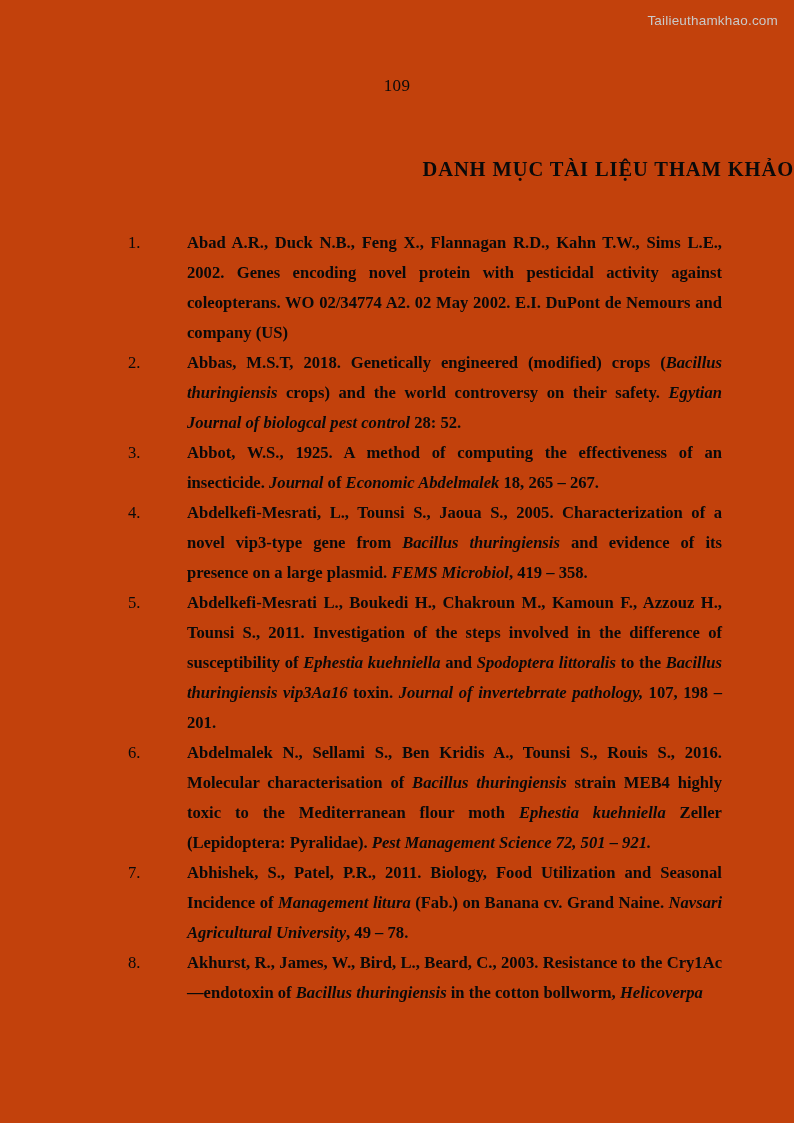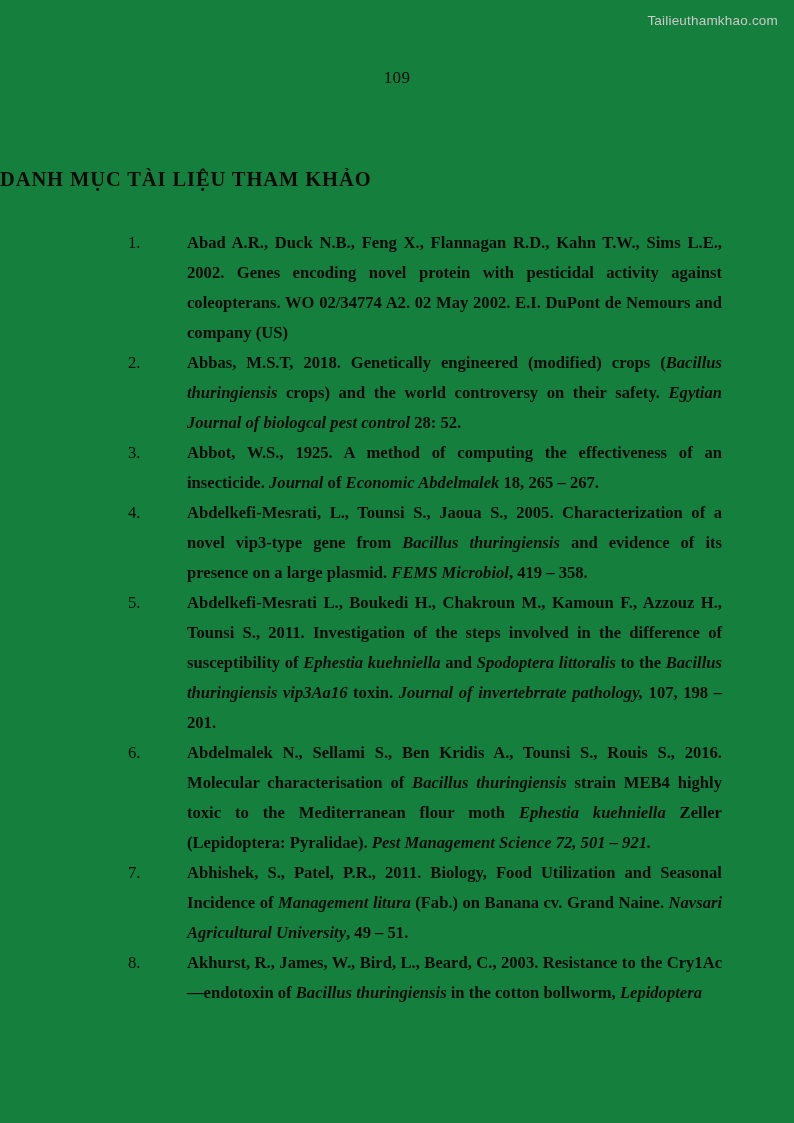--- a/index.html
+++ b/index.html
@@ -4,50 +4,50 @@
 <style>
   html, body {
     margin: 0;
     padding: 0;
     background: #ffffff;
   }
   .page {
     position: relative;
     width: 794px;
     height: 1123px;
-    background: #15803d;
+    background: #c2410c;
     overflow: hidden;
     font-family: "Liberation Serif", "DejaVu Serif", serif;
     color: #0a0a0a;
   }
   .watermark {
     position: absolute;
     top: 13px;
     right: 16px;
     font-family: "Liberation Sans", sans-serif;
     font-size: 13.5px;
     color: #c9c9c9;
     letter-spacing: 0.2px;
     white-space: nowrap;
   }
   .page-number {
     position: absolute;
-    top: 68px;
+    top: 76px;
     left: 0;
     width: 794px;
     text-align: center;
     font-size: 17px;
     letter-spacing: 0.3px;
   }
   .doc-title {
     position: absolute;
-    top: 168px;
+    top: 158px;
     left: 0;
     width: 794px;
-    text-align: left;
+    text-align: right;
     font-size: 20.5px;
     font-weight: bold;
     letter-spacing: 0.9px;
   }
   .ref-list {
     position: absolute;
     top: 228px;
     left: 128px;
     width: 594px;
   }
@@ -107,21 +107,21 @@
       <div class="ref-item">
         <span class="num">5.</span>
         <span class="body"><span>Abdelkefi-Mesrati L., Boukedi H., Chakroun M., Kamoun F., Azzouz H., Tounsi S.,  2011. Investigation  of  the  steps  involved  in  the  difference  of susceptibility      of </span><i>Ephestia    kuehniella</i><span> and </span><i>Spodoptera    littoralis</i><span> to the </span><i>Bacillus    thuringiensis vip3Aa16</i><span>  toxin. </span><i>Journal   of   invertebrrate pathology,</i><span> 107, 198 – 201.</span></span>
       </div>
       <div class="ref-item">
         <span class="num">6.</span>
         <span class="body"><span>Abdelmalek N., Sellami S., Ben Kridis A., Tounsi S., Rouis S., 2016. Molecular characterisation of </span><i>Bacillus thuringiensis</i><span> strain  MEB4  highly  toxic  to  the Mediterranean     flour     moth </span><i>Ephestia    kuehniella</i><span> Zeller    (Lepidoptera: Pyralidae). </span><i>Pest Management Science 72, 501 – 921.</i></span>
       </div>
       <div class="ref-item">
         <span class="num">7.</span>
-        <span class="body"><span>Abhishek,  S.,  Patel,  P.R.,  2011.  Biology,  Food  Utilization  and  Seasonal Incidence of </span><i>Management litura</i><span> (Fab.) on Banana cv. Grand Naine. </span><i>Navsari Agricultural University</i><span>, 49 – 51.</span></span>
+        <span class="body"><span>Abhishek,  S.,  Patel,  P.R.,  2011.  Biology,  Food  Utilization  and  Seasonal Incidence of </span><i>Management litura</i><span> (Fab.) on Banana cv. Grand Naine. </span><i>Navsari Agricultural University</i><span>, 49 – 78.</span></span>
       </div>
       <div class="ref-item">
         <span class="num">8.</span>
-        <span class="body"><span>Akhurst, R., James, W., Bird, L., Beard, C., 2003. Resistance to the Cry1Ac—endotoxin  of </span><i>Bacillus  thuringiensis</i><span>  in  the  cotton  bollworm, </span><i>Lepidoptera</i></span>
+        <span class="body"><span>Akhurst, R., James, W., Bird, L., Beard, C., 2003. Resistance to the Cry1Ac—endotoxin  of </span><i>Bacillus  thuringiensis</i><span>  in  the  cotton  bollworm, </span><i>Helicoverpa</i></span>
       </div>
     </div>
 
 </div>
 
 </body></html>

